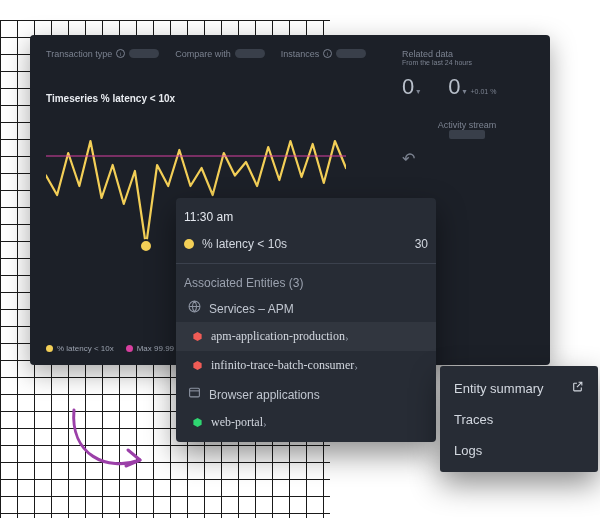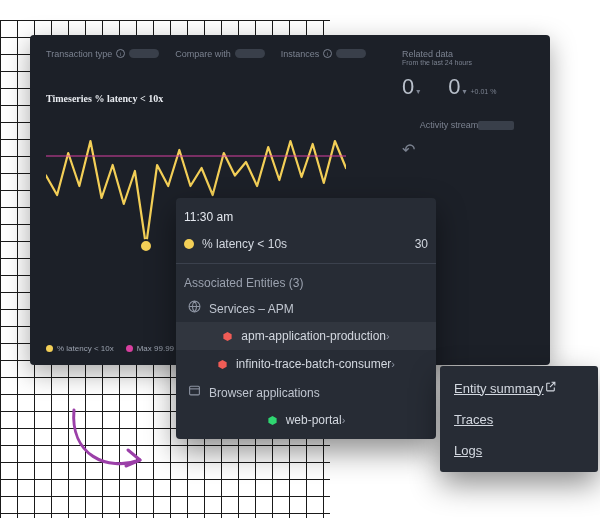--- a/index.html
+++ b/index.html
@@ -28,25 +28,25 @@
   .filters { display: flex; gap: 16px; align-items: center; font-size: 9px; color: #7b8290; }
   .filter { display: inline-flex; gap: 4px; }
   .pill { display: inline-block; width: 30px; height: 9px; background: #393f4a; border-radius: 5px; }
   .info { width: 9px; height: 9px; border: 1px solid #7b8290; border-radius: 50%; display: inline-flex; align-items: center; justify-content: center; font-size: 6px; }
 
   .related { position: absolute; right: 18px; top: 14px; text-align: left; color: #7b8290; font-size: 9px; }
   .related .big { font-size: 22px; color: #b8bfca; font-weight: 300; }
   .related .row { display: flex; gap: 28px; margin-top: 8px; }
   .related .pct { font-size: 7px; margin-left: 4px; }
   .related .chev { font-size: 8px; margin-left: 2px; }
-  .activity { margin-top: 20px; display:flex; align-items:center; justify-content:center; width:130px; }
+  .activity { margin-top: 20px; display:flex; align-items:center; justify-content:flex-end; width:130px;flex-direction:column; }
   .activity .bar { width: 36px; height: 9px; background: #393f4a; border-radius: 2px; }
   .undo { margin-top: 10px; font-size: 16px; color: #7b8290; }
 
-  .chart-area { position: absolute; left: 16px; top: 58px; width: 300px; font-family: Liberation Serif, serif; }
+  .chart-area { position: absolute; left: 16px; top: 58px; width: 300px; }
   .chart-title { font-size: 10px; color: #e9ecf1; font-weight: 600; margin-bottom: 4px; }
   .chart { position: relative; width: 300px; height: 150px; }
   .chart svg { width: 100%; height: 100%; display: block; }
 
   .legend { position: absolute; left: 16px; bottom: 12px; display: flex; gap: 12px; font-size: 8px; color: #9aa1ae; }
   .legend .dot { width: 7px; height: 7px; border-radius: 50%; display: inline-block; margin-right: 4px; vertical-align: middle; }
   .dot-yellow { background: #f3cf57; }
   .dot-magenta { background: #d83f9f; }
 
   
@@ -55,38 +55,38 @@
     background: #272c35; border-radius: 4px; color: #d3d8e0;
     font-size: 12px; box-shadow: 0 12px 30px rgba(0,0,0,.45);
   }
   .popover .sec { padding: 12px 8px; }
   .popover .time { color: #e4e8ef; font-size: 12px; }
   .popover .metric { display: flex; align-items: center; justify-content: space-between; margin-top: 13px; }
   .popover .metric .lbl { display: flex; align-items: center; gap: 8px; }
   .popover .divider { height: 1px; background: #3b414d; }
   .popover .heading { color: #9aa1ae; font-size: 12px; }
   .popover .grp { color: #c0c6d0; display: flex; align-items: flex-end; gap: 8px; padding: 6px 12px; font-size: 12px; }
-  .row-item { display: flex; align-items: center; justify-content: center; padding: 7px 16px; cursor: pointer; }
+  .row-item { display: flex; align-items: center; justify-content: flex-start; padding: 7px 16px; cursor: pointer; font-family: Liberation Serif, serif; }
   .row-item .lbl { display: flex; align-items: center; gap: 8px; }
   .row-item .chev { color: #8d94a2; font-size: 11px; }
   .row-item.active { background: #31363f; }
 
   .hex { width: 11px; height: 11px; display: inline-block; transform: rotate(0deg); }
   .hex svg { width: 100%; height: 100%; display: block; }
 
   .icon-generic { color: #8d94a2; }
 
   
   .submenu {
     position: absolute; left: 440px; top: 366px; width: 158px;
     background: #272c35; border-radius: 3px;
     box-shadow: 0 12px 30px rgba(0,0,0,.45);
     color: #d3d8e0; font-size: 13px; padding: 6px 0;
   }
-  .submenu .item { padding: 8px 14px; display: flex; align-items: center; justify-content: flex-start; cursor: pointer; text-decoration: underline; }
+  .submenu .item { padding: 8px 14px; display: flex; align-items: center; justify-content: space-between; cursor: pointer; }
 
   
   .arrow { position: absolute; left: 62px; top: 400px; width: 90px; height: 90px; }
 </style>
 </head>
 <body>
 
 <div class="stage">
   <div class="gridback"></div>
 

